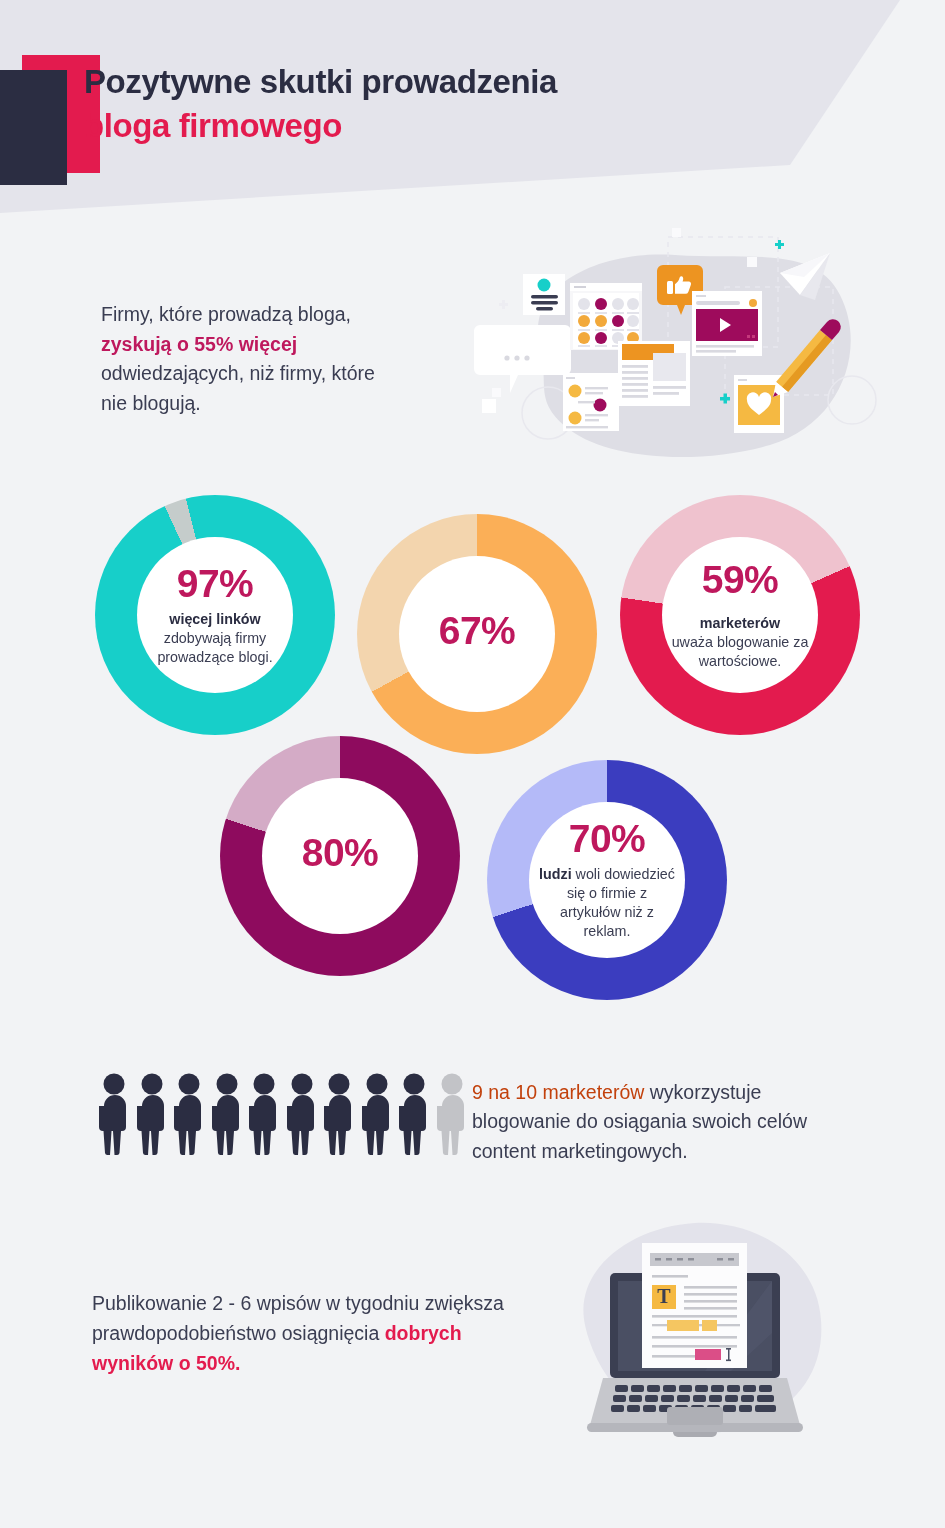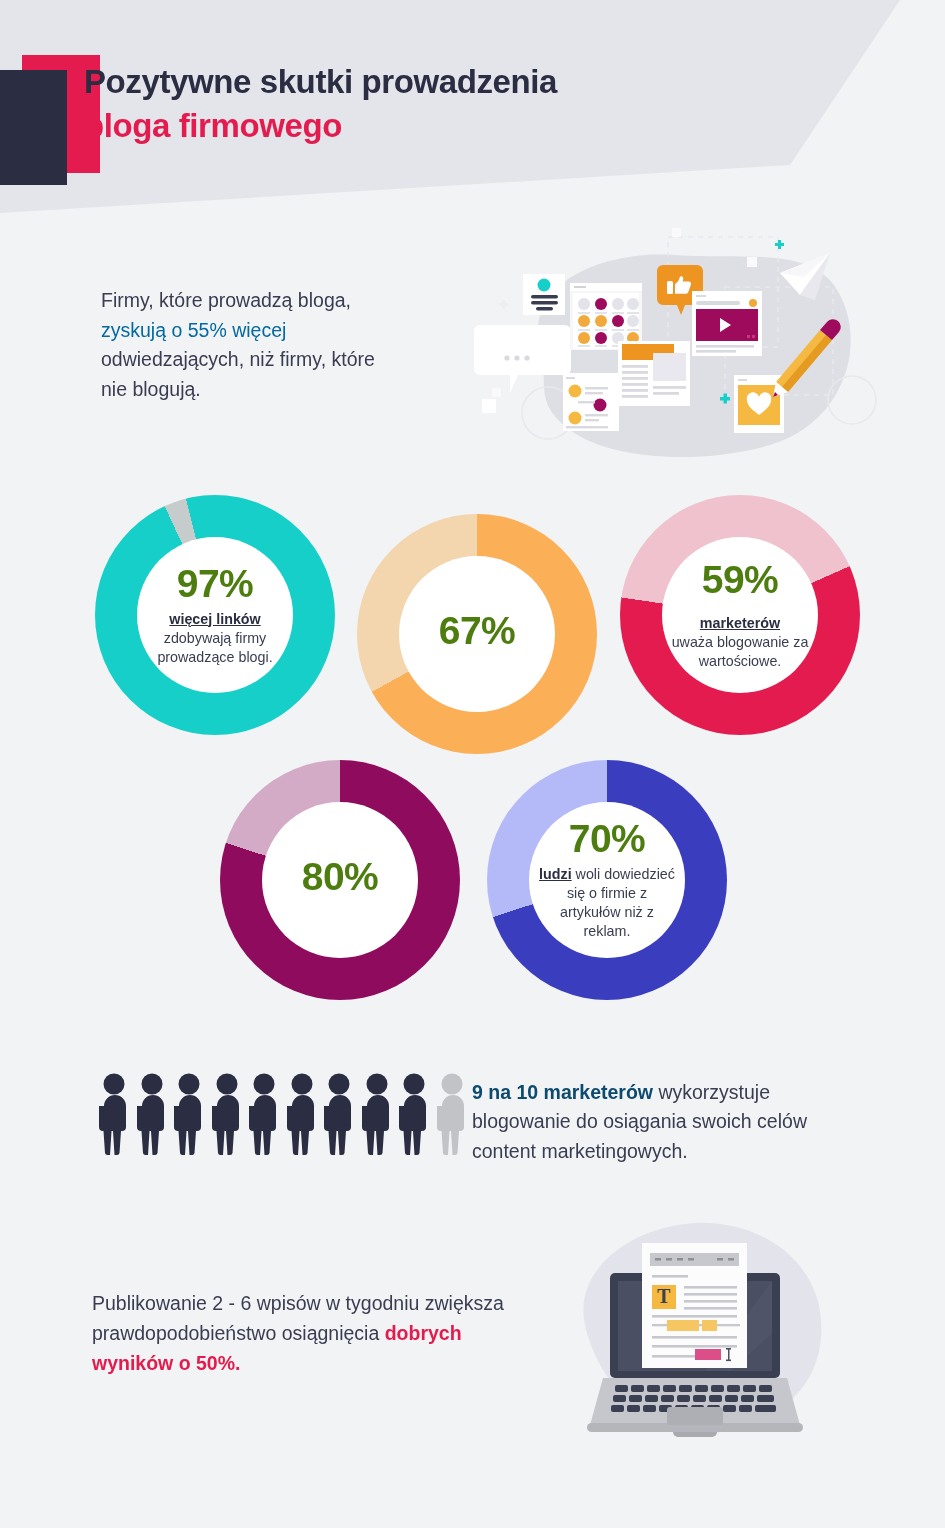--- a/index.html
+++ b/index.html
@@ -29,59 +29,59 @@
   }
   .title-line{
     font-size:33px; font-weight:bold; line-height:1.32;
     letter-spacing:-0.4px;
   }
   .title-line.dark{ color:#2B2D42; }
   .title-line.red{ color:#E31B4E; }
 
   
   #intro-text{
-    position:absolute; left:101px; top:286px; width:370px;
+    position:absolute; left:101px; top:300px; width:370px;
     font-size:19.5px; line-height:1.52; color:#3A3D52;
   }
-  #intro-text b{ color:#0369a1; font-weight:normal; }
+  #intro-text b{ color:#be185d; font-weight:bold; }
 
   
   #top-illustration{
     position:absolute; left:470px; top:225px; width:420px; height:245px;
   }
 
   
   .donut{
     position:absolute; border-radius:50%;
     display:flex; align-items:center; justify-content:center;
   }
   .donut-hole{
     position:relative; border-radius:50%; background:#FFFFFF;
     display:flex; flex-direction:column; align-items:center; justify-content:center;
     text-align:center;
   }
   .donut-pct{
-    font-size:39px; font-weight:bold; color:#4d7c0f; line-height:1;
+    font-size:39px; font-weight:bold; color:#be185d; line-height:1;
     margin-bottom:7px; letter-spacing:-0.6px;
   }
   .donut-cap{
     font-size:14.3px; line-height:1.33; color:#3A3D52; padding:0 6px;
   }
-  .donut-cap b{ font-weight:bold; color:#2B2D42;text-decoration:underline; }
+  .donut-cap b{ font-weight:bold; color:#2B2D42; }
 
   
   #people-row{
     position:absolute; left:98px; top:1073px; width:345px; height:90px;
   }
   .person{ position:absolute; width:32px; height:82px; }
   #people-text{
     position:absolute; left:472px; top:1078px; width:385px;
     font-size:19.5px; line-height:1.5; color:#3A3D52;
   }
-  #people-text b{ color:#0c4a6e; font-weight:bold; }
+  #people-text b{ color:#c2410c; font-weight:normal; }
 
   
   #bottom-text{
     position:absolute; left:92px; top:1288px; width:440px;
     font-size:19.5px; line-height:1.55; color:#3A3D52;
   }
   #bottom-text b{ color:#E31B4E; font-weight:bold; }
   #laptop-illustration{
     position:absolute; left:545px; top:1215px; width:300px; height:245px;
   }
@@ -277,21 +277,21 @@
 <div class="donut" id="donut-2" style="left: 620px; top: 495px; width: 240px; height: 240px; background: conic-gradient(from 66deg, rgb(227, 27, 78) 0deg, rgb(227, 27, 78) 212.4deg, rgb(239, 194, 206) 212.4deg, rgb(239, 194, 206) 360deg);">
   <div class="donut-hole" style="width:156px;height:156px;gap:8px;">
     <div class="donut-pct">59%</div>
     <div class="donut-cap">
       <b>marketerów</b><br>
       <span>uważa blogowanie za wartościowe.</span>
     </div>
   </div>
 </div>
 
-<div class="donut" id="donut-3" style="left: 220px; top: 760px; width: 240px; height: 240px; background: conic-gradient(rgb(142, 11, 94) 0deg, rgb(142, 11, 94) 288deg, rgb(212, 171, 198) 288deg, rgb(212, 171, 198) 360deg);">
+<div class="donut" id="donut-3" style="left: 220px; top: 736px; width: 240px; height: 240px; background: conic-gradient(rgb(142, 11, 94) 0deg, rgb(142, 11, 94) 288deg, rgb(212, 171, 198) 288deg, rgb(212, 171, 198) 360deg);">
   <div class="donut-hole" style="width:156px;height:156px;">
     <div class="donut-pct">80%</div>
   </div>
 </div>
 
 <div class="donut" id="donut-4" style="left: 487px; top: 760px; width: 240px; height: 240px; background: conic-gradient(rgb(59, 61, 191) 0deg, rgb(59, 61, 191) 252deg, rgb(180, 186, 248) 252deg, rgb(180, 186, 248) 360deg);">
   <div class="donut-hole" style="width:156px;height:156px;">
     <div class="donut-pct">70%</div>
     <div class="donut-cap">
       <b>ludzi</b><span> woli dowiedzieć się o firmie z artykułów niż z reklam.</span>

